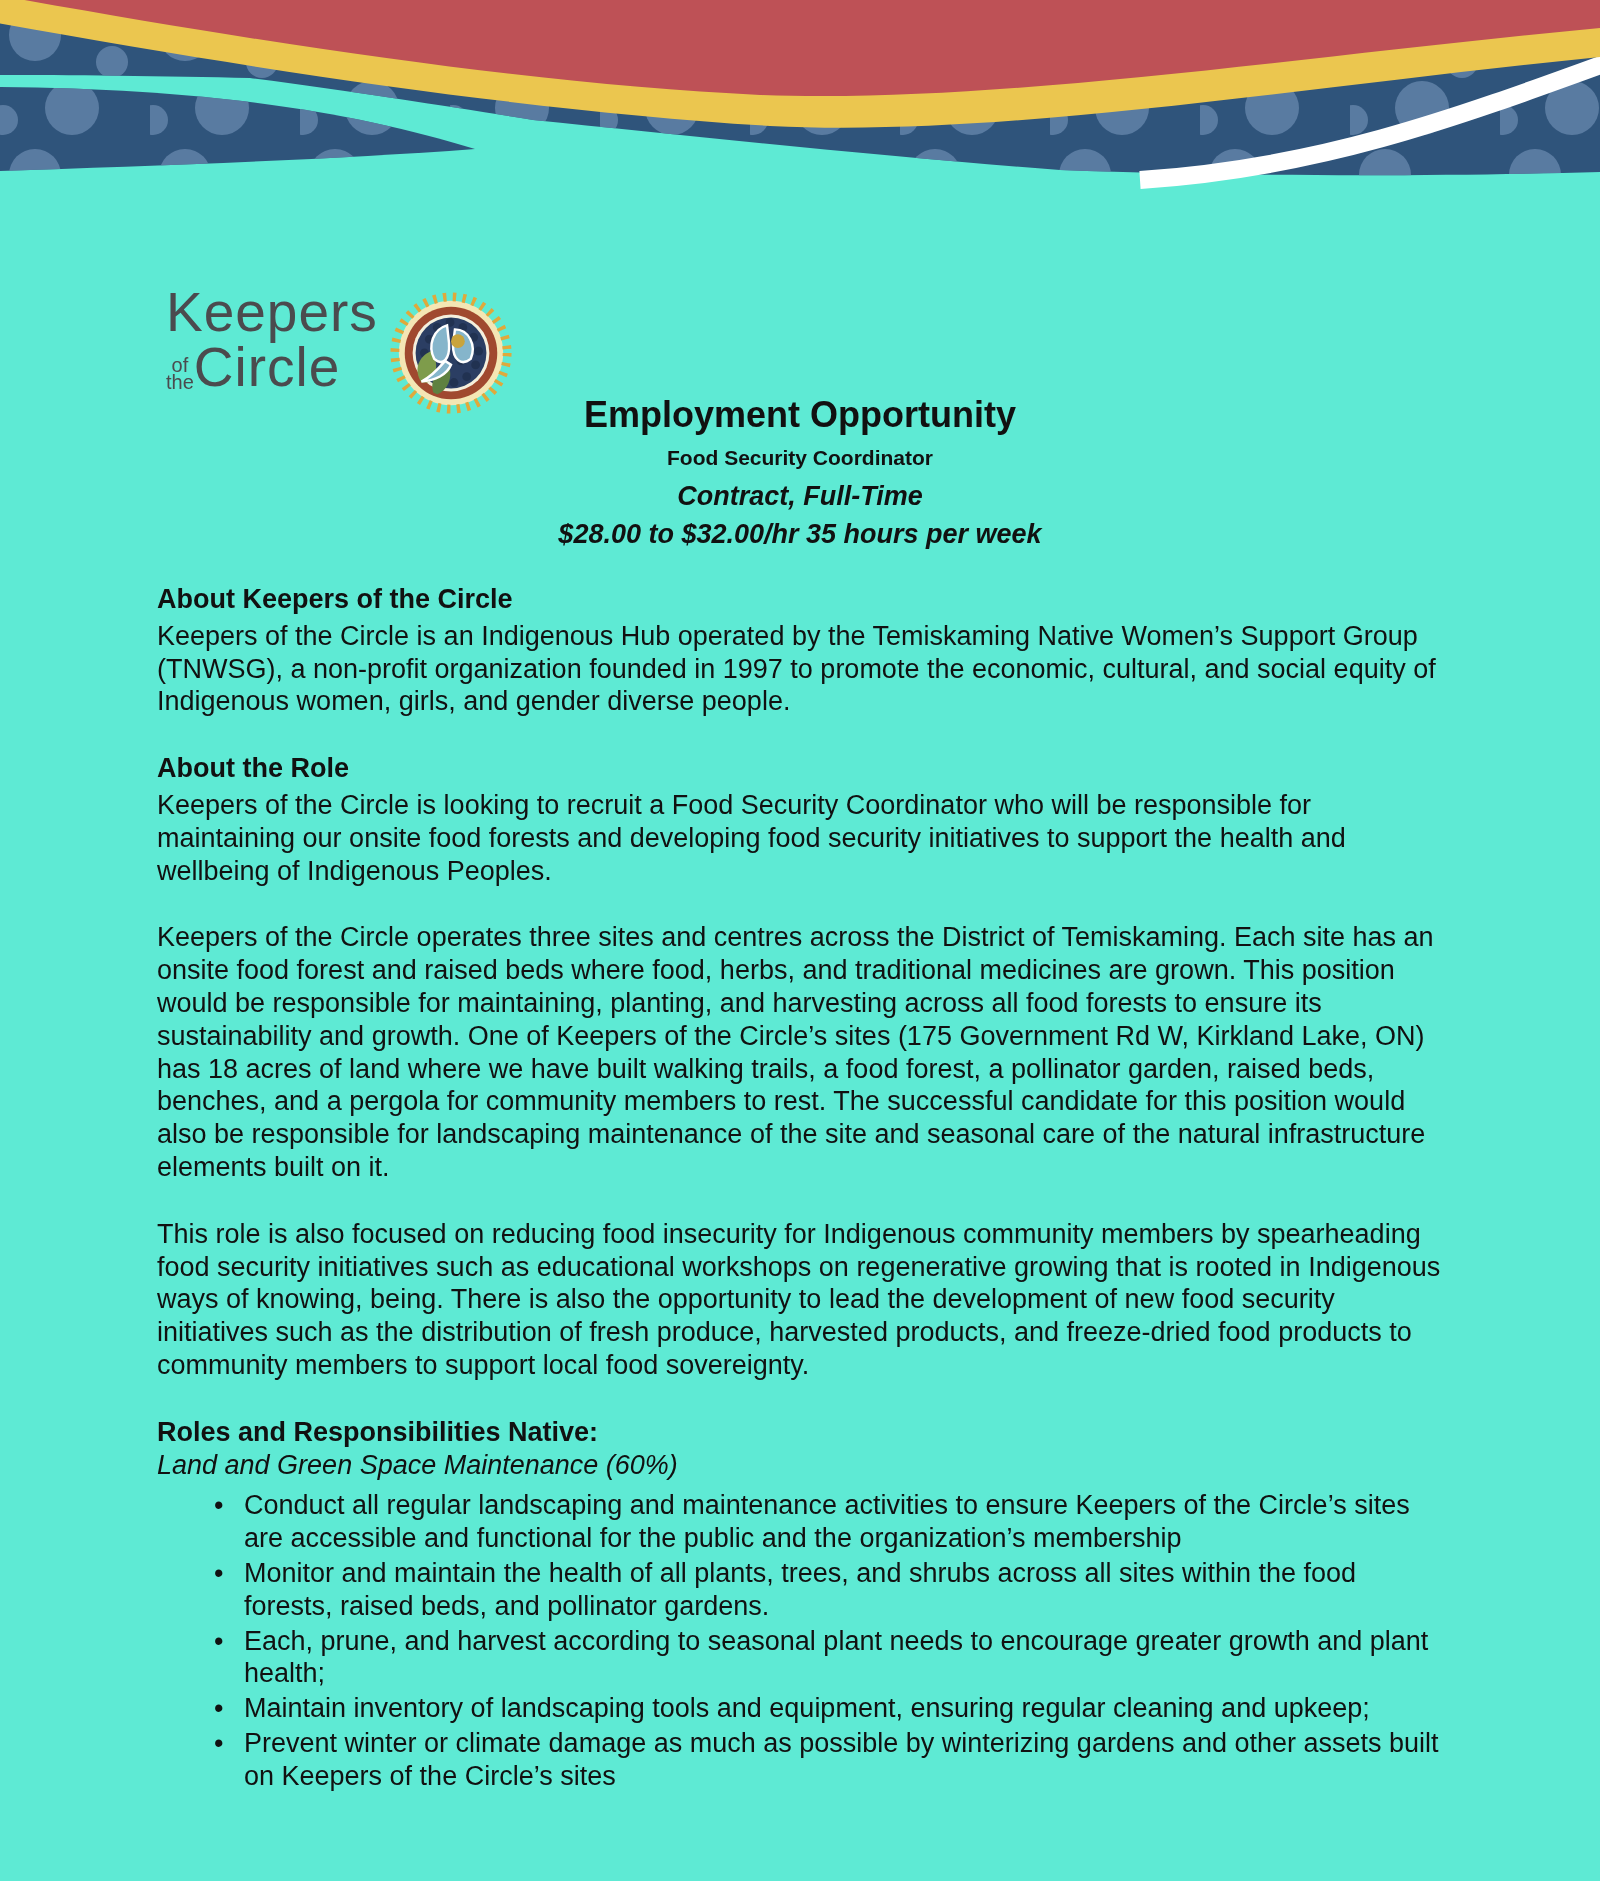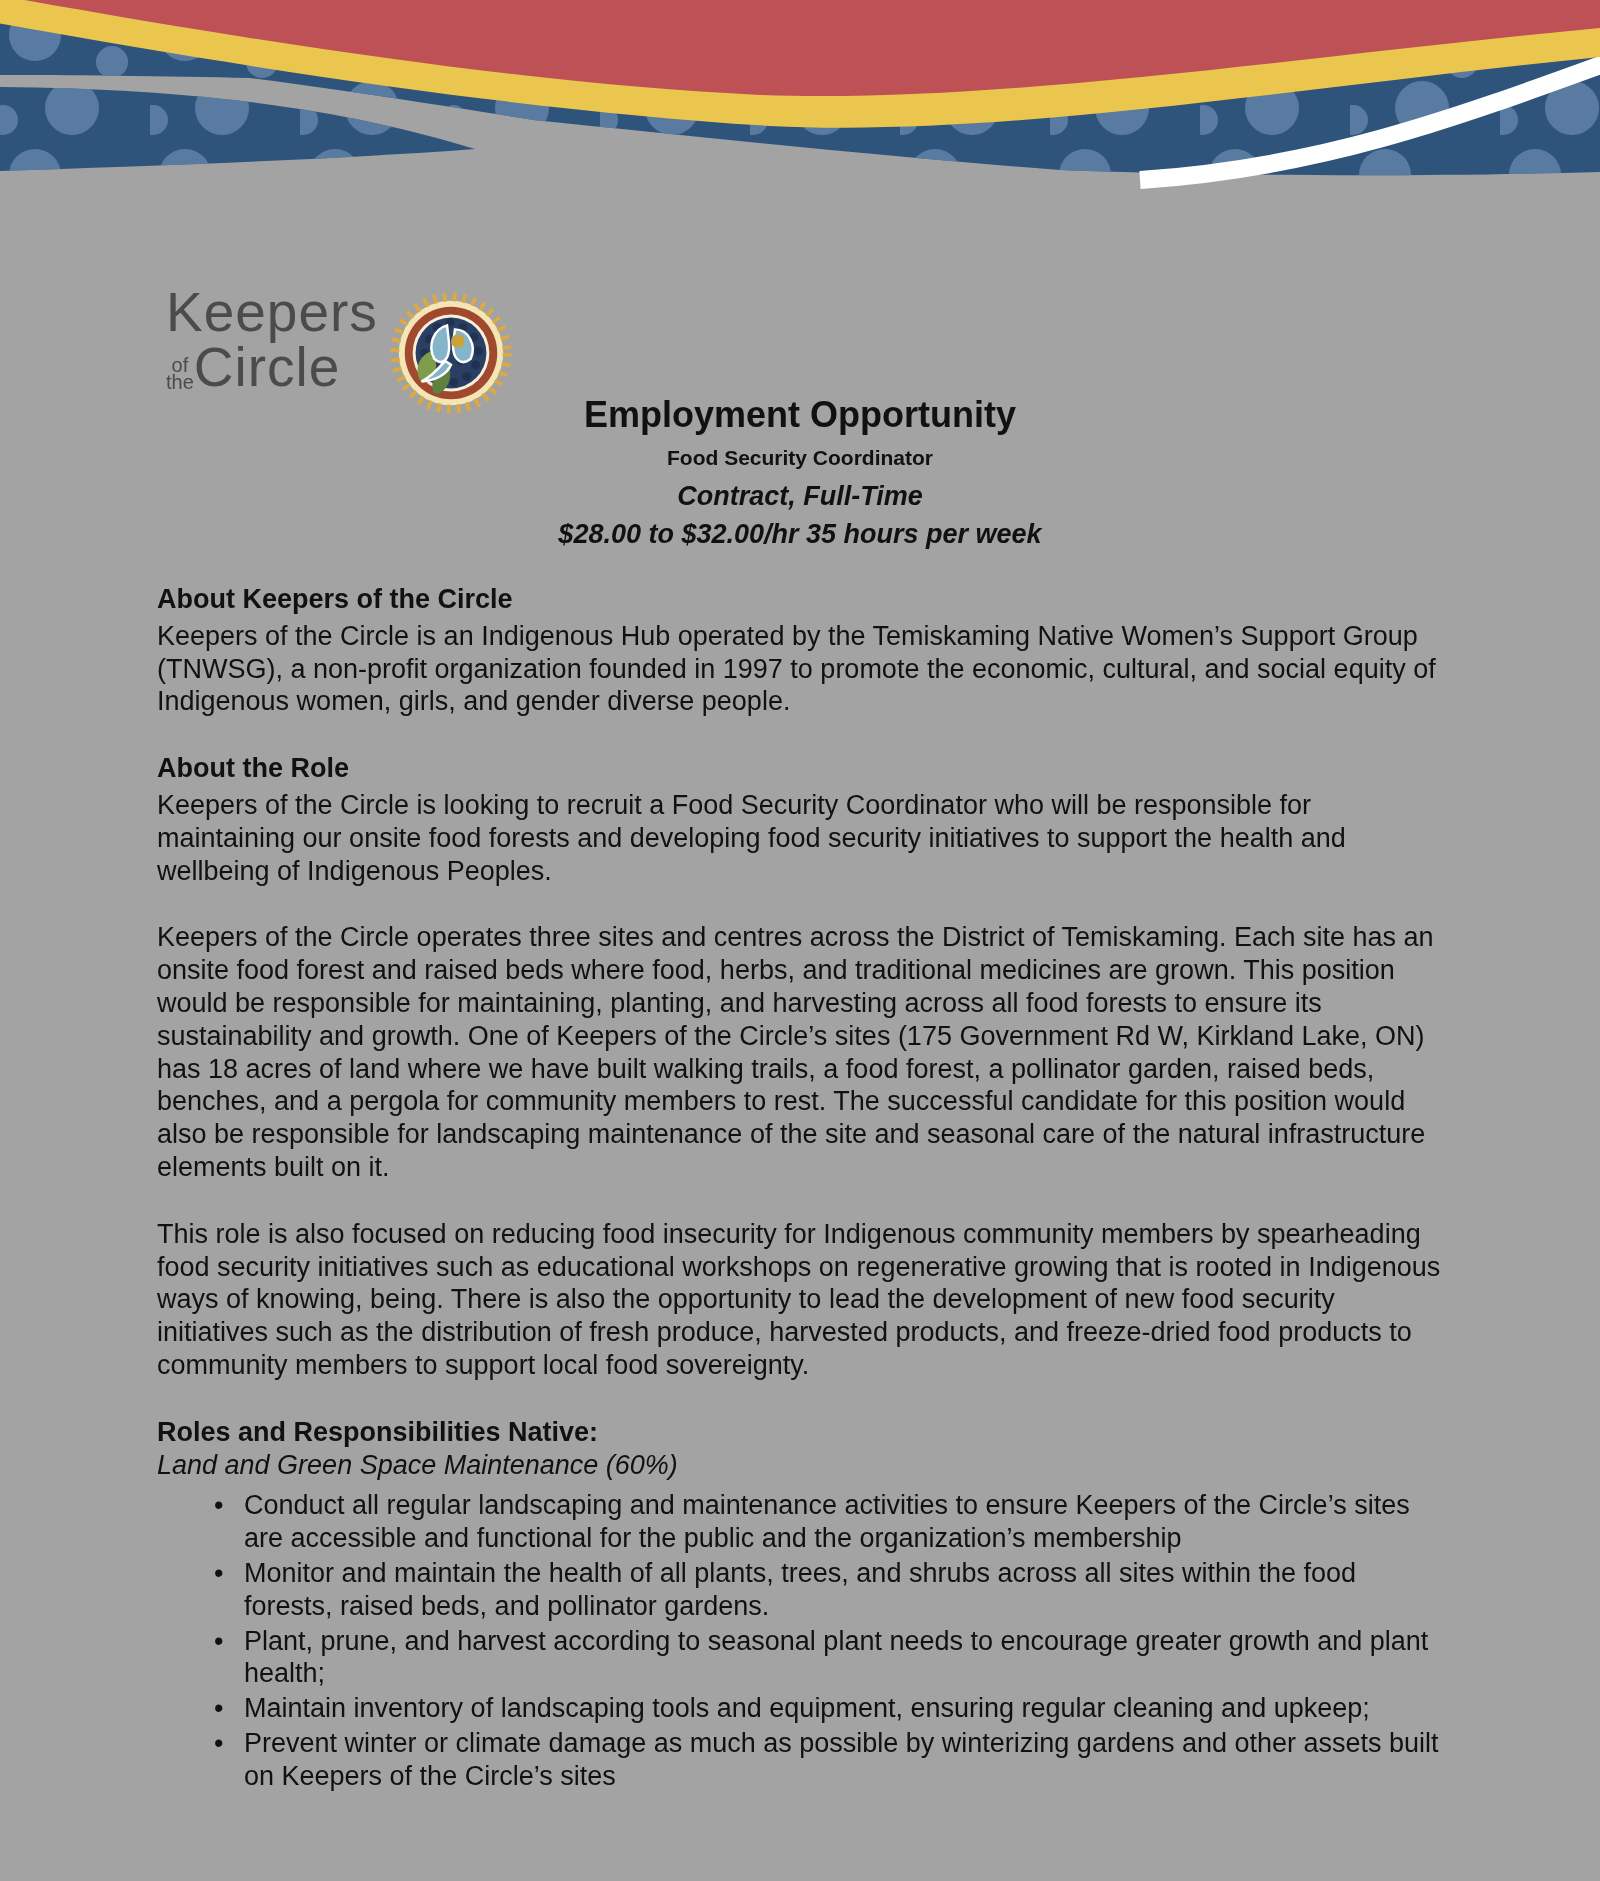--- a/index.html
+++ b/index.html
@@ -1,16 +1,16 @@
 <!DOCTYPE html>
 <html><head>
 <meta charset="utf-8">
 <style>
   html,body{margin:0;padding:0;background:#ffffff;}
-  .page{position:relative;width:1600px;height:1881px;background:#a3a3a3;overflow:hidden;
+  .page{position:relative;width:1600px;height:1881px;background:#5eead4;overflow:hidden;
         font-family:"Liberation Sans",sans-serif;color:#111;}
   
   .header-wave{position:absolute;top:0;left:0;width:1600px;height:200px;display:block;}
   
   .logo{position:absolute;top:284px;left:166px;display:flex;align-items:flex-start;}
   .logo-text{color:#4b4b4e;font-weight:500;line-height:1;}
   .logo-line1{font-size:55px;line-height:57px;letter-spacing:1px;}
   .logo-line2{display:flex;align-items:flex-end;}
   .logo-ofthe{font-size:20px;line-height:17px;margin-bottom:2px;text-align:center;}
   .logo-ofthe span{display:block;}
@@ -118,19 +118,19 @@
     <h3>About the Role</h3>
     <p>Keepers of the Circle is looking to recruit a Food Security Coordinator who will be responsible for maintaining our onsite food forests and developing food security initiatives to support the health and wellbeing of Indigenous Peoples.</p>
     <p>Keepers of the Circle operates three sites and centres across the District of Temiskaming. Each site has an onsite food forest and raised beds where food, herbs, and traditional medicines are grown. This position would be responsible for maintaining, planting, and harvesting across all food forests to ensure its sustainability and growth. One of Keepers of the Circle’s sites (175 Government Rd W, Kirkland Lake, ON) has 18 acres of land where we have built walking trails, a food forest, a pollinator garden, raised beds, benches, and a pergola for community members to rest. The successful candidate for this position would also be responsible for landscaping maintenance of the site and seasonal care of the natural infrastructure elements built on it.</p>
     <p>This role is also focused on reducing food insecurity for Indigenous community members by spearheading food security initiatives such as educational workshops on regenerative growing that is rooted in Indigenous ways of knowing, being. There is also the opportunity to lead the development of new food security initiatives such as the distribution of fresh produce, harvested products, and freeze-dried food products to community members to support local food sovereignty.</p>
 
     <h3>Roles and Responsibilities Native:</h3>
     <div class="subheading">Land and Green Space Maintenance (60%)</div>
     <ul class="bullets">
       <li>Conduct all regular landscaping and maintenance activities to ensure Keepers of the Circle’s sites are accessible and functional for the public and the organization’s membership</li>
       <li>Monitor and maintain the health of all plants, trees, and shrubs across all sites within the food forests, raised beds, and pollinator gardens.</li>
-      <li>Plant, prune, and harvest according to seasonal plant needs to encourage greater growth and plant health;</li>
+      <li>Each, prune, and harvest according to seasonal plant needs to encourage greater growth and plant health;</li>
       <li>Maintain inventory of landscaping tools and equipment, ensuring regular cleaning and upkeep;</li>
       <li>Prevent winter or climate damage as much as possible by winterizing gardens and other assets built on Keepers of the Circle’s sites</li>
     </ul>
 
   </div>
 </div>
 
 </body></html>

